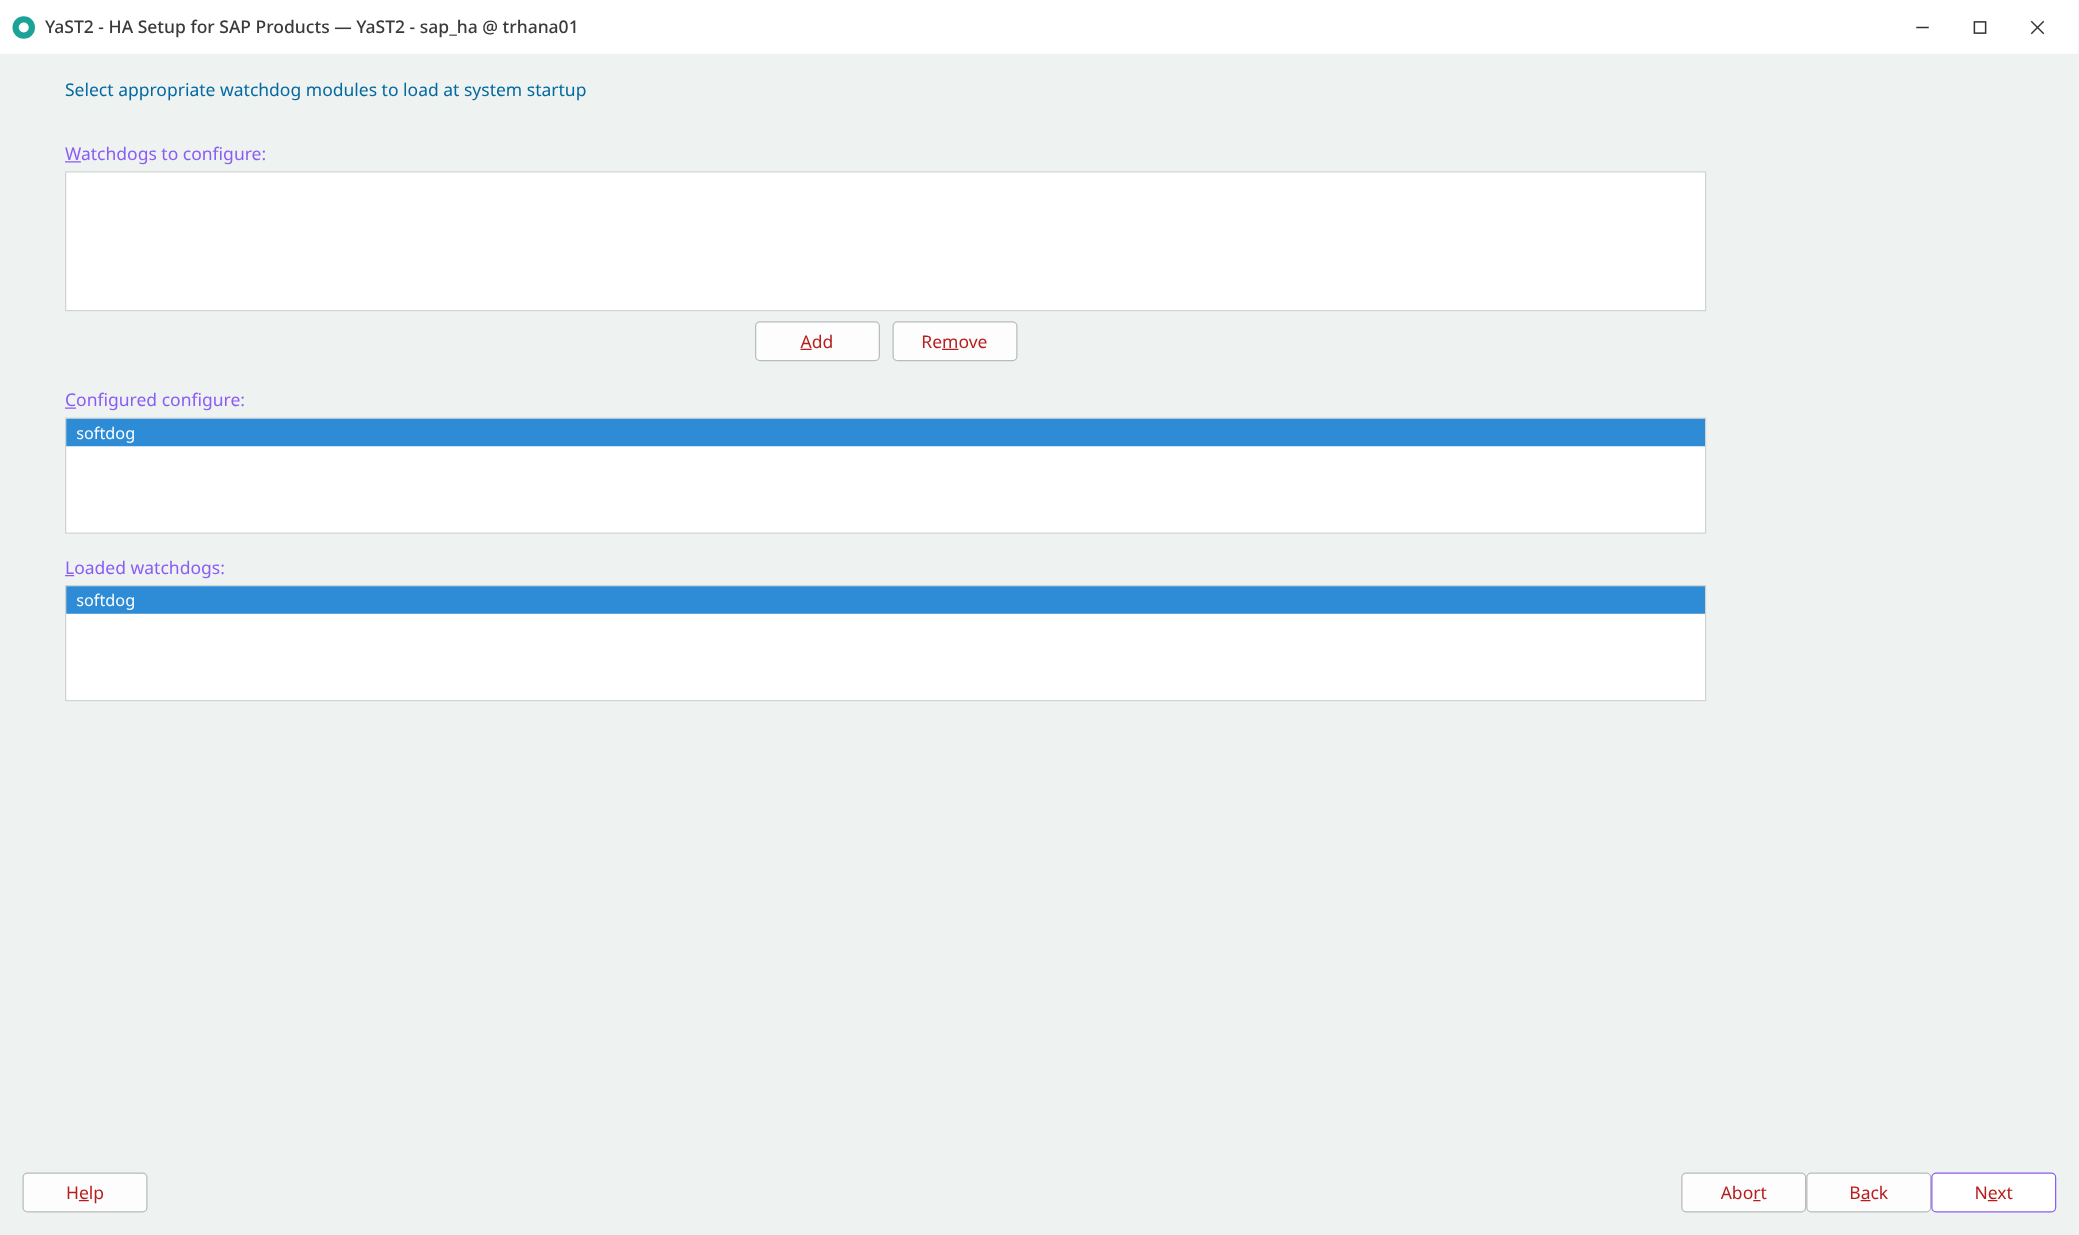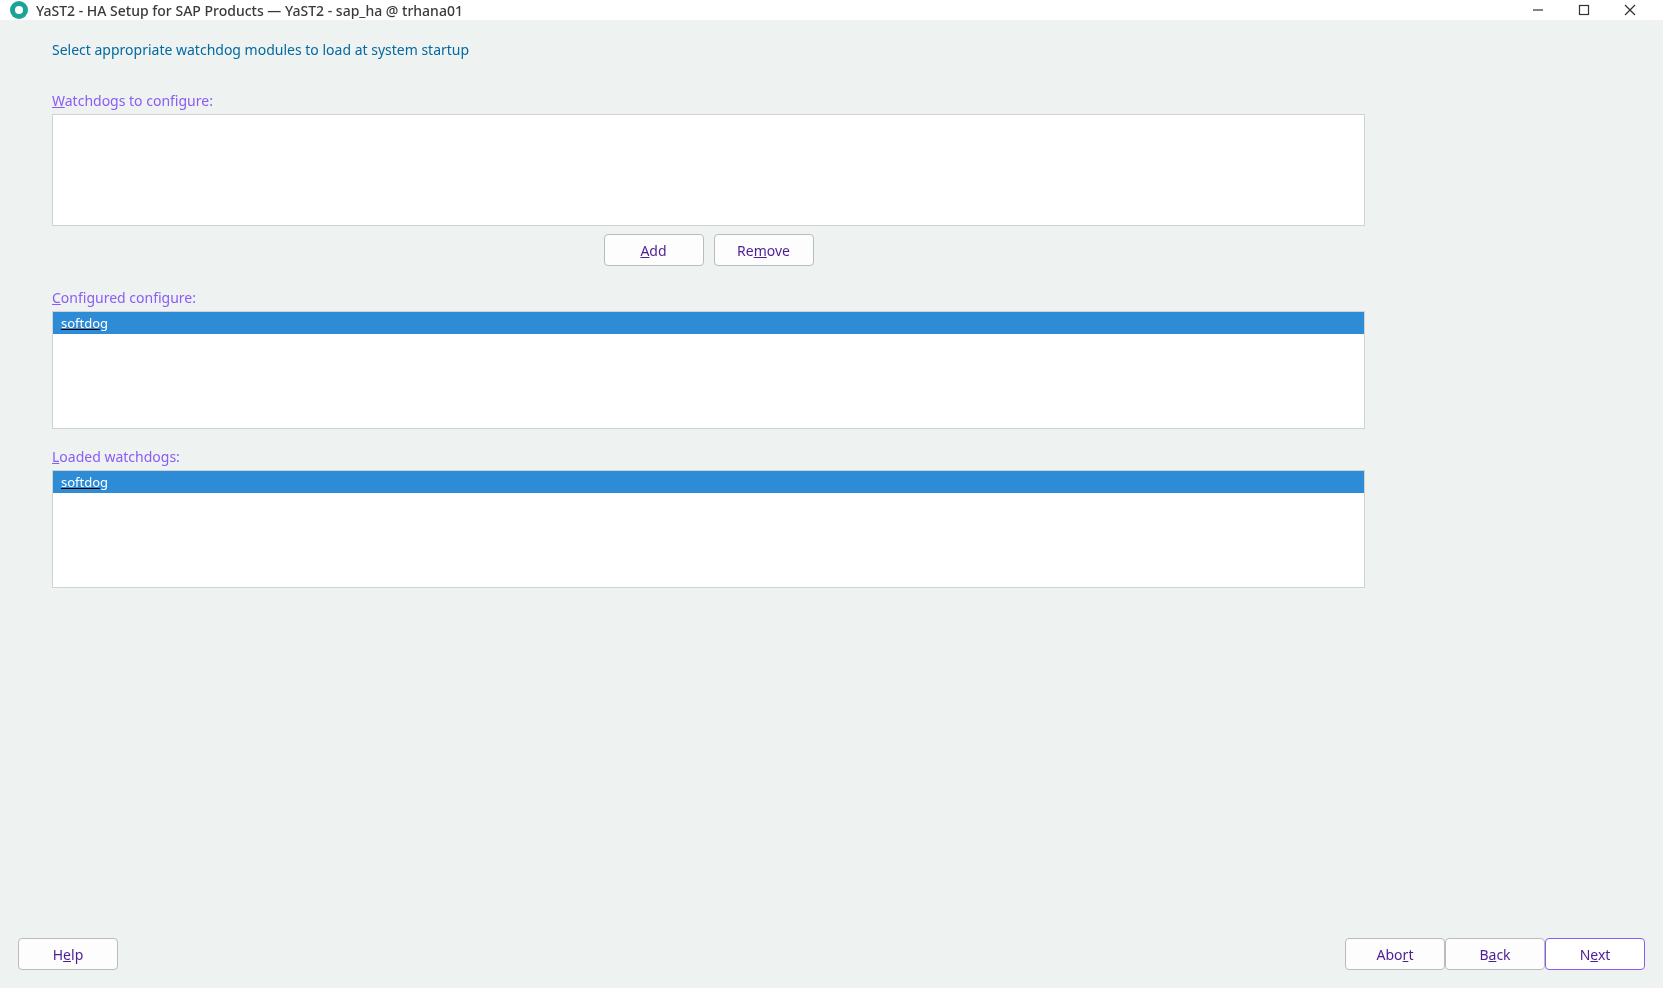--- a/index.html
+++ b/index.html
@@ -1,44 +1,44 @@
 <!DOCTYPE html>
 <html><head>
   <meta charset="utf-8">
   <style>
     * { margin: 0; padding: 0; box-sizing: border-box; font-family: "Noto Sans", "Segoe UI", Arial, sans-serif; }
     body { width: 1663px; height: 988px; background: #eef2f0; display: flex; flex-direction: column; }
 
     
-    .titlebar { height: 20px; display: flex; align-items: center; padding: 0 10px; background: #ffffff; }
+    .titlebar { height: 43px; display: flex; align-items: center; padding: 0 10px; background: #ffffff; }
     .titlebar-icon { width: 18px; height: 18px; border-radius: 50%; background: #1ba397; margin-right: 8px; display: flex; align-items: center; justify-content: center; }
     .titlebar-icon::after { content: ""; width: 8px; height: 8px; border-radius: 50%; background: #ffffff; }
     .titlebar-text { font-size: 14px; color: #3a3a3a; font-weight: 500; }
     .titlebar-spacer { flex: 1; }
     .win-btn { width: 46px; height: 32px; display: flex; align-items: center; justify-content: center; color: #333; }
     .win-btn svg { width: 12px; height: 12px; }
 
     
     .content { flex: 1; padding: 20px 18px 10px 18px; display: flex; flex-direction: column; }
     .page-title { font-size: 30px; font-weight: 400; color: #2b2b2b; margin-bottom: 28px; }
     .instr { font-size: 14px; color: #0369a1; margin-left: 34px; margin-bottom: 32px; }
 
     .section { margin-left: 34px; margin-right: 0; margin-bottom: 8px; }
     .field-label { font-size: 14px; color: #8b5cf6; margin-bottom: 4px; }
     .field-label .ul { text-decoration: underline; }
 
     .listbox { width: 1313px; background: #ffffff; border: 1px solid #cfd4d2; }
     .listbox.big { height: 112px; }
-    .listbox.med { height: 118px; text-decoration: underline; }
+    .listbox.med { height: 93px; }
 
     .list-item { font-size: 13px; padding: 2px 8px; color: #3a3a3a; }
     .list-item.selected { background: #2e8bd6; color: #ffffff; }
 
     .btn-row { width: 1313px; display: flex; justify-content: center; gap: 10px; margin-top: 8px; margin-bottom: 14px; }
-    .btn { min-width: 100px; height: 32px; padding: 0 18px; background: #fdfdfd; border: 1px solid #b7bdbb; border-radius: 4px; font-size: 14px; color: #4c1d95; display: flex; align-items: center; justify-content: center; cursor: pointer; }
+    .btn { min-width: 100px; height: 32px; padding: 0 18px; background: #fdfdfd; border: 1px solid #b7bdbb; border-radius: 4px; font-size: 14px; color: #b91c1c; display: flex; align-items: center; justify-content: center; cursor: pointer; }
     .btn .ul { text-decoration: underline; }
     .btn.primary { border: 1px solid #8b5cf6; background: #ffffff; }
 
     
     .footer { padding: 10px 18px 18px 18px; display: flex; align-items: center; }
     .footer-spacer { flex: 1; }
     .footer .btn + .btn { margin-left: 0; }
   </style>
 </head>
 <body>

